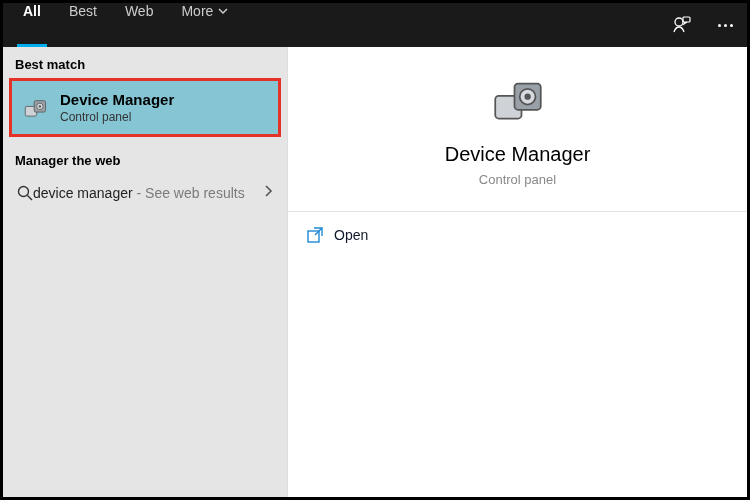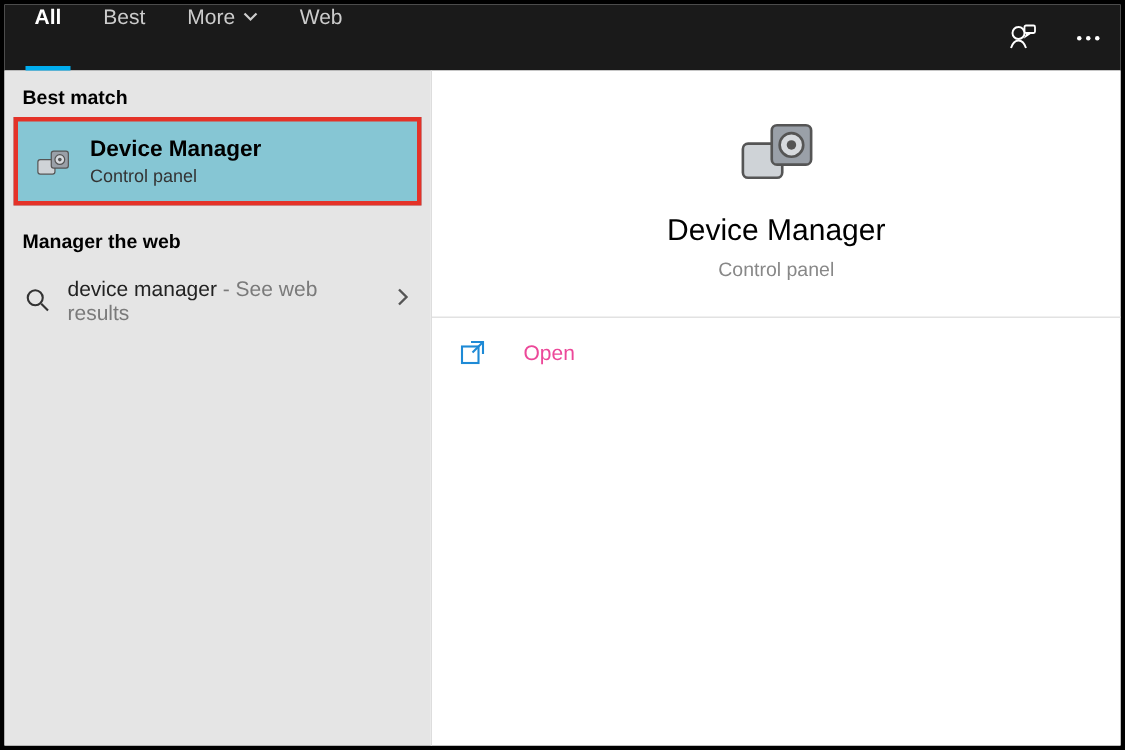--- a/index.html
+++ b/index.html
@@ -14,56 +14,56 @@
 .topbar-icon { width: 44px; display: flex; align-items: center; justify-content: center; color: #fff; cursor: pointer; }
 .dots { display: flex; gap: 3px; }
 .dots span { width: 3px; height: 3px; background: #fff; border-radius: 50%; }
 .body { flex: 1; display: flex; min-height: 0; }
 .left { width: 284px; background: #e5e5e5; display: flex; flex-direction: column; }
 .section-head { padding: 10px 12px 6px; font-size: 13px; font-weight: 600; color: #000; }
 .best-match { margin: 0 6px 6px; border: 3px solid #e43228; background: #86c6d4; display: flex; align-items: center; padding: 10px 10px; gap: 12px; cursor: pointer; }
 .bm-icon { width: 26px; height: 26px; display: flex; align-items: center; justify-content: center; }
 .bm-text .t1 { font-size: 15px; font-weight: 700; color: #000; }
 .bm-text .t2 { font-size: 12px; color: #333; margin-top: 2px; }
-.web-row { display: flex; align-items: center; padding: 10px 14px; gap: 12px; cursor: pointer; }
+.web-row { display: flex; align-items: center; padding: 10px 14px; cursor: pointer; }
 .search-ico { width: 16px; height: 16px; display:flex; align-items:center; justify-content:center; }
 .web-text { font-size: 14px; color: #222; flex: 1; }
 .web-text .muted { color: #7a7a7a; }
 .chev { color: #555; font-size: 16px; }
 .right { flex: 1; background: #fff; border-left: 1px solid #ddd; display: flex; flex-direction: column; }
 .detail-top { display: flex; flex-direction: column; align-items: center; padding: 26px 0 24px; border-bottom: 1px solid #e2e2e2; }
 .big-icon { width: 56px; height: 56px; display:flex; align-items:center; justify-content:center; margin-bottom: 14px; }
 .detail-title { font-size: 20px; font-weight: 400; color: #000; }
 .detail-sub { font-size: 13px; color: #888; margin-top: 6px; }
-.action-row { display: flex; align-items: center; gap: 25px; padding: 14px 18px; cursor: pointer; font-size: 14px; color: #ec4899; }
+.action-row { display: flex; align-items: center; gap: 10px; padding: 14px 18px; cursor: pointer; font-size: 14px; color: #0f172a; }
 .open-icon { width: 18px; height: 18px; display:flex; align-items:center; justify-content:center; color: #1e8ad6; }
 </style>
 </head>
 <body>
 
 <div class="window">
 
   <div class="topbar">
     <div class="tab active">
         <span>All</span>
       </div>
     <div class="tab">
         <span>Best</span>
       </div>
     <div class="tab">
+        <span>Web</span>
+      </div>
+    <div class="tab">
       <span>More</span>
       <span class="more-chev">
         <svg width="10" height="10" viewBox="0 0 10 10">
             <path d="M1 3 L5 7 L9 3" fill="none" stroke="#ccc" stroke-width="1.5"></path>
           </svg>
       </span>
     </div>
-    <div class="tab">
-        <span>Web</span>
-      </div>
     <div class="topbar-spacer"></div>
     <div class="topbar-icon">
       <svg width="20" height="20" viewBox="0 0 20 20">
           <circle cx="8" cy="7" r="4" fill="none" stroke="#fff" stroke-width="1.3"></circle>
           <path d="M3 17c1-3 3-5 5-5s4 2 5 5" fill="none" stroke="#fff" stroke-width="1.3"></path>
           <rect x="12" y="2" width="7" height="5" rx="1" fill="none" stroke="#fff" stroke-width="1.2"></rect>
           <path d="M14 7 L13 9 L16 7" fill="none" stroke="#fff" stroke-width="1.2"></path>
         </svg>
     </div>
     <div class="topbar-icon">

